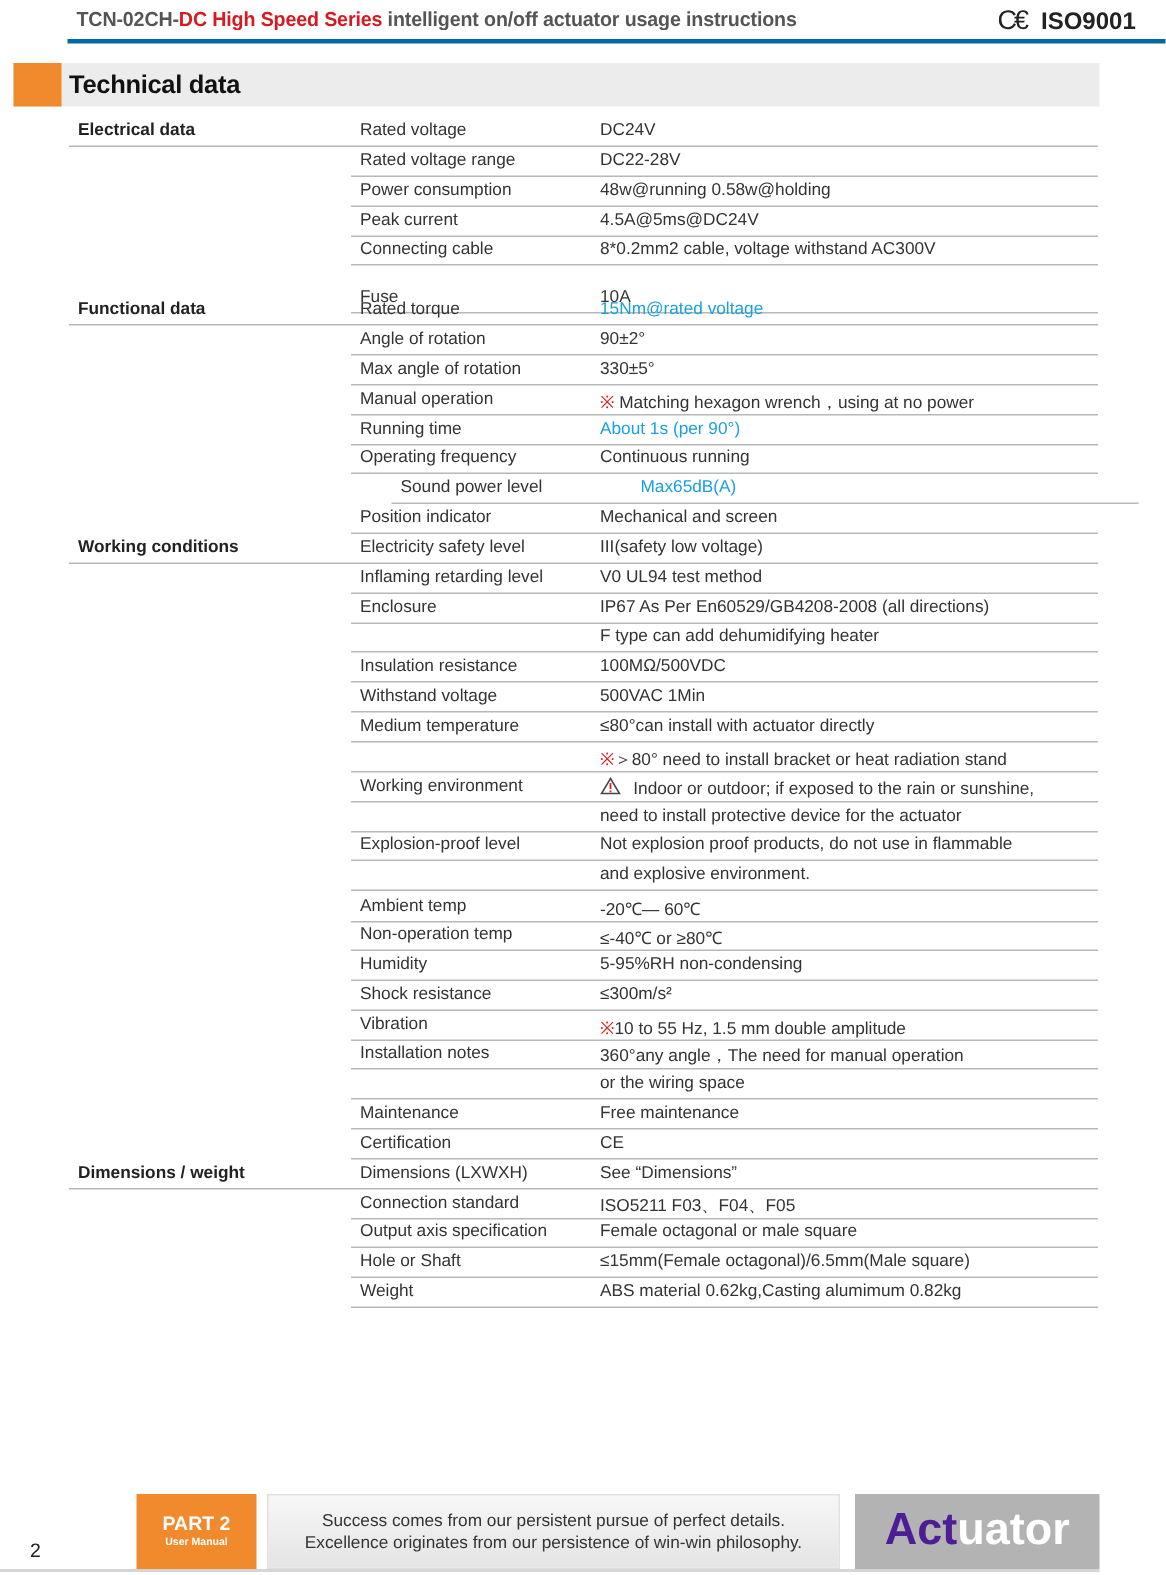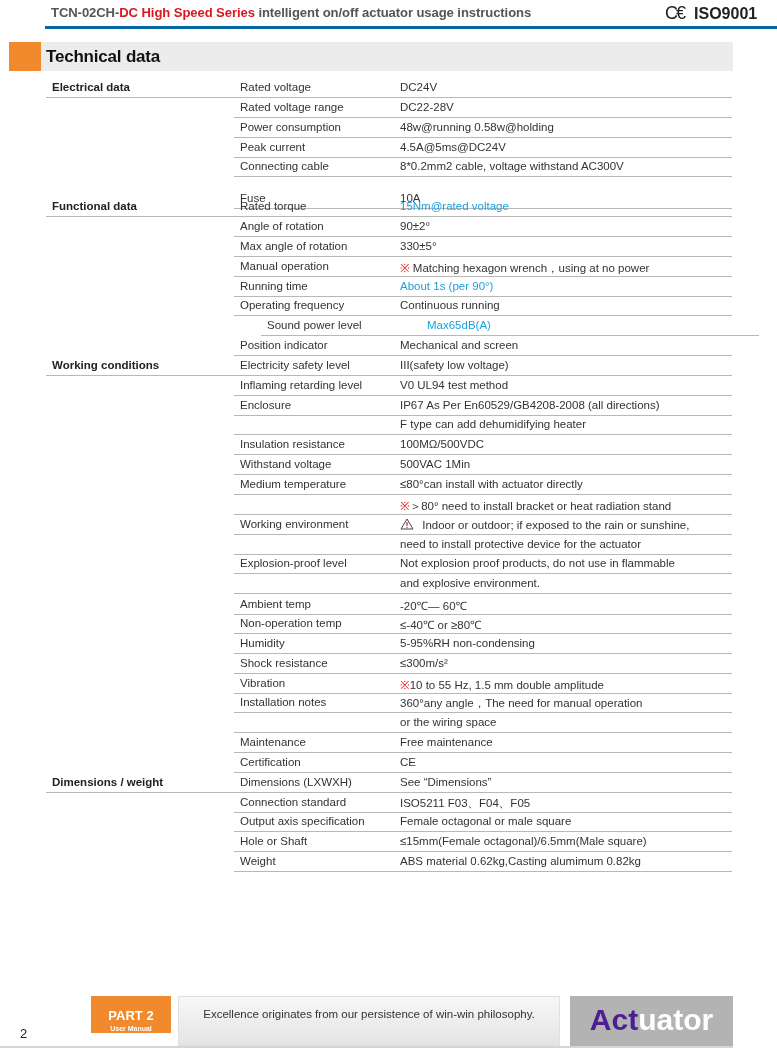--- a/index.html
+++ b/index.html
@@ -29,21 +29,21 @@
   .row .line.full { left: 46px; width: 686px; }
   .cat { position: absolute; left: 52px; top: 3px; font-size: 11.5px; font-weight: bold; color: #222; }
   .param { position: absolute; left: 240px; top: 3px; font-size: 11.5px; color: #333; white-space: nowrap; }
   .val { position: absolute; left: 400px; top: 3px; font-size: 11.5px; color: #333; white-space: nowrap; }
   .val.blue { color: #1aa0e0; }
   .mark { color: #e02020; }
   .warn { display: inline-block; width: 14px; height: 12px; vertical-align: -1px; margin-right: 5px; }
 
   
   .pg { position: absolute; left: 20px; top: 1026px; font-size: 13px; color: #222; }
-  .part { position: absolute; left: 91px; top: 996px; width: 80px; height: 37px; background: #f08a2c; color: #fff; text-align: center; }
+  .part { position: absolute; left: 91px; top: 996px; width: 80px; height: 50px; background: #f08a2c; color: #fff; text-align: center; }
   .part-t { font-size: 13px; font-weight: bold; margin-top: 12px; }
   .part-s { font-size: 7px; font-weight: bold; margin-top: 2px; }
   .slogan { position: absolute; left: 178px; top: 996px; width: 382px; height: 50px;
             background: linear-gradient(#f7f7f7, #e4e4e4); border: 1px solid #e0e0e0; box-sizing: border-box;
             text-align: center; font-size: 11.5px; color: #333; line-height: 15px; padding-top: 10px; }
   .brand { position: absolute; left: 570px; top: 996px; width: 163px; height: 50px; background: #b3b3b3;
            font-size: 30px; font-weight: bold; text-align: center; line-height: 48px; color: #fff; }
   .brand .o { color: #4c1d95; }
   .foot-line { position: absolute; left: 0; top: 1046px; width: 733px; height: 2px; background: #d5d5d5; }
 </style>
@@ -272,16 +272,17 @@
       <div class="val"><span>ABS material 0.62kg,Casting alumimum 0.82kg</span></div>
     </div>
   </div>
 
 <div class="pg">2</div>
 <div class="part">
   <div class="part-t">PART 2</div>
   <div class="part-s">User Manual</div>
 </div>
 <div class="slogan">
+  <div>Success comes from our persistent pursue of perfect details.</div>
   <div>Excellence originates from our persistence of win-win philosophy.</div>
 </div>
 <div class="brand"><span class="o">Act</span><span>uator</span></div>
 <div class="foot-line"></div>
 
 </body></html>

